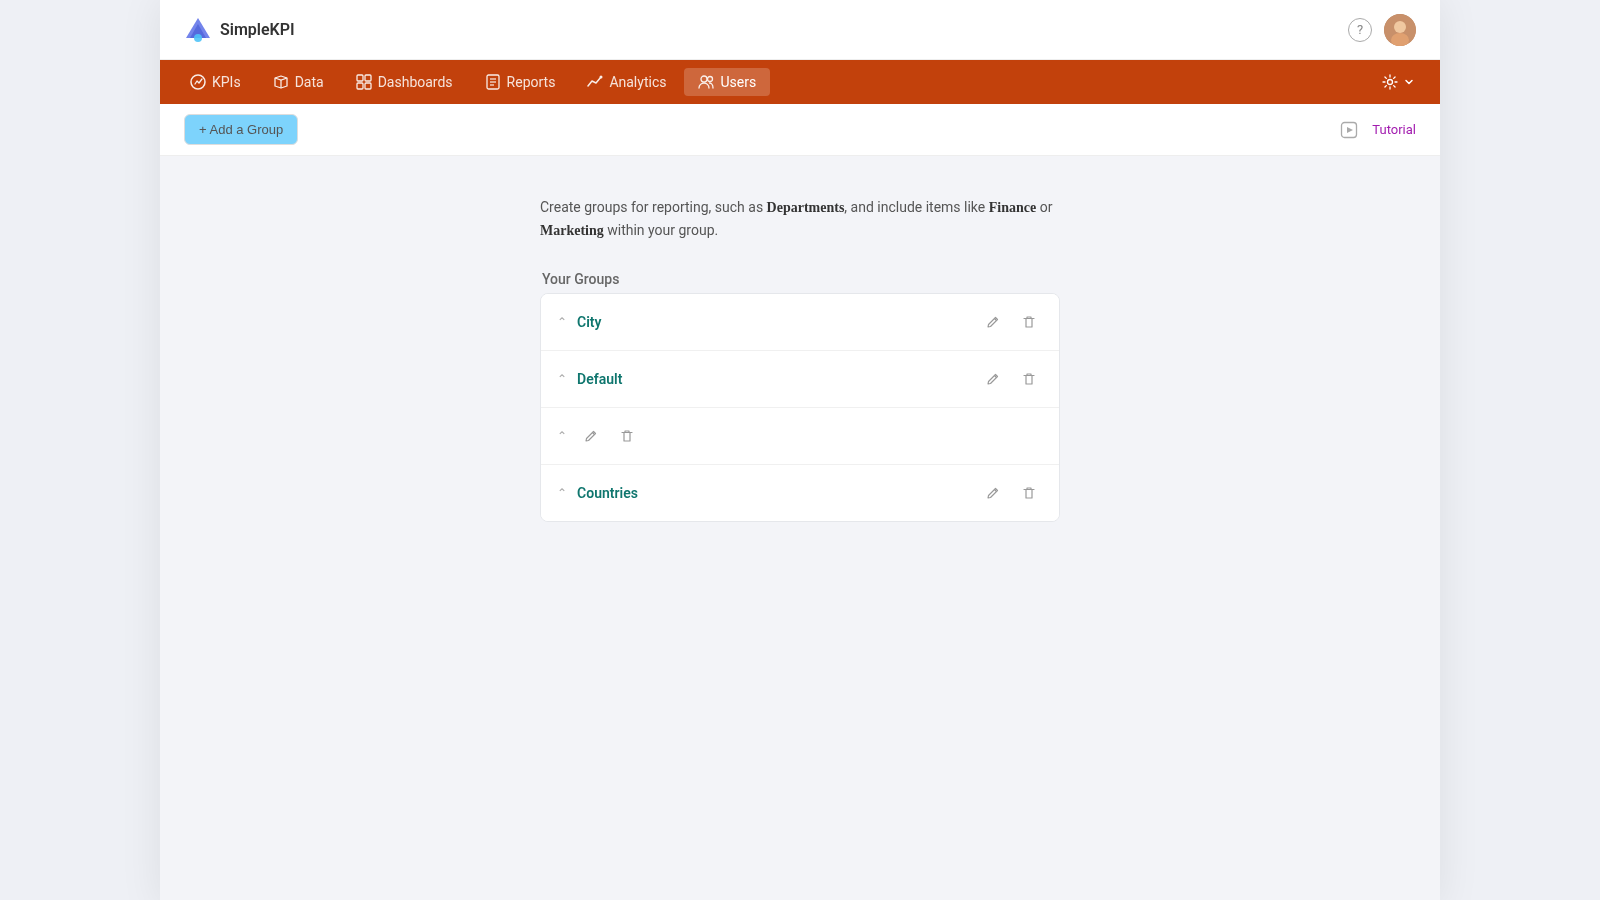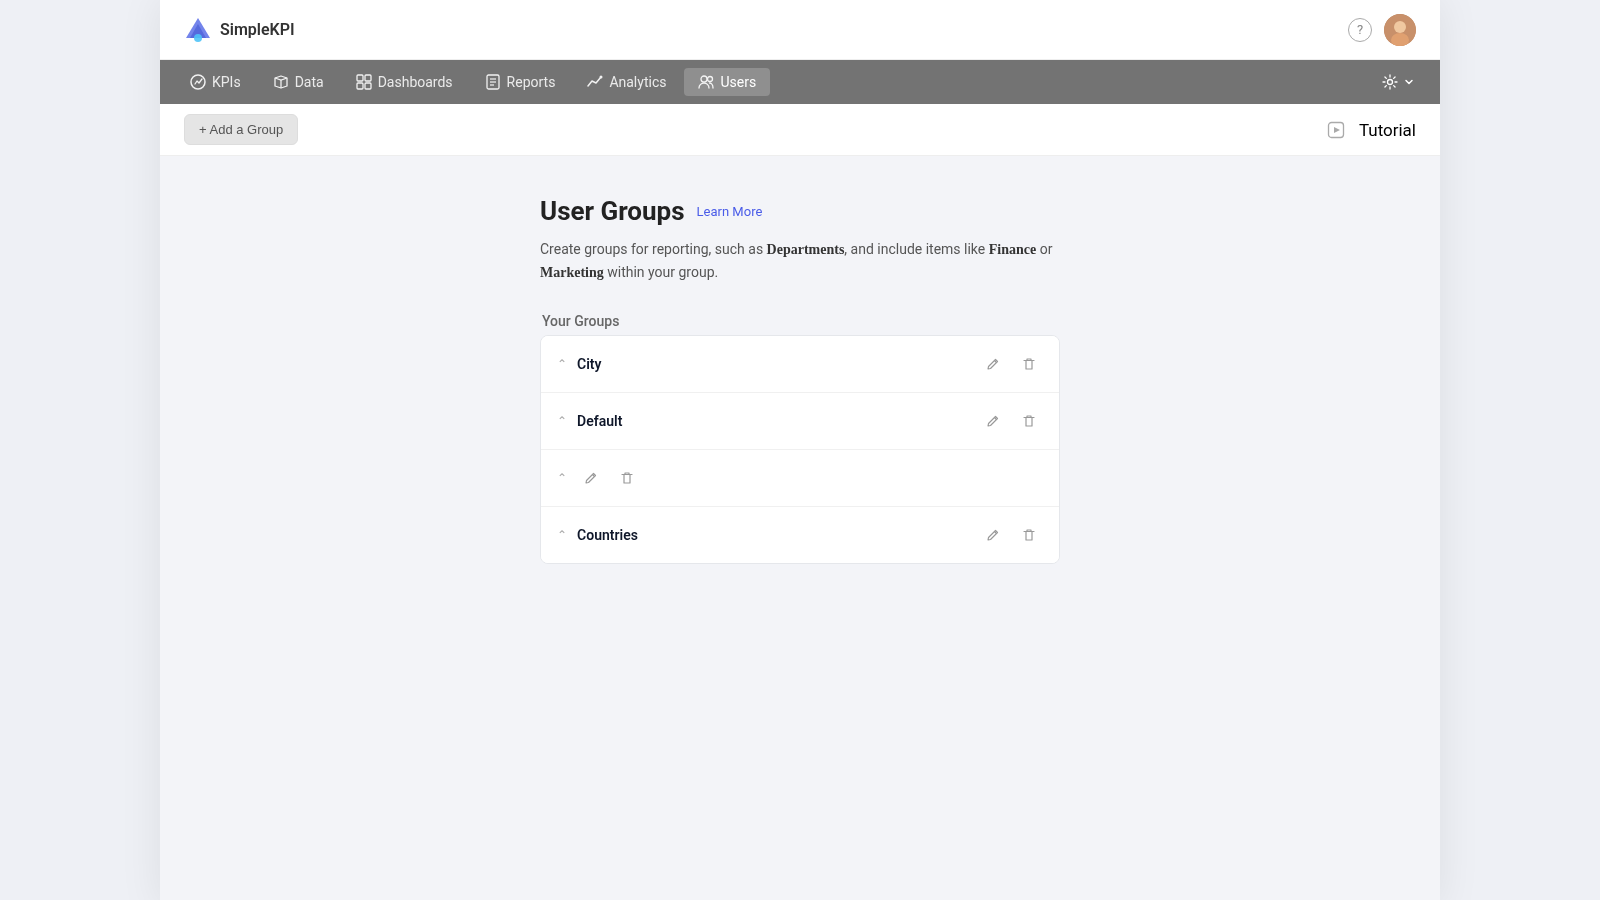--- a/index.html
+++ b/index.html
@@ -64,21 +64,21 @@
       height: 32px;
       border-radius: 50%;
       background: linear-gradient(135deg, #b08060, #d4956a);
       overflow: hidden;
       cursor: pointer;
     }
     .avatar svg { width: 100%; height: 100%; }
 
     
     .nav {
-      background: #737373;
+      background: #c2410c;
       display: flex;
       align-items: center;
       padding: 0 16px;
       height: 44px;
     }
     .nav-items {
       display: flex;
       align-items: center;
       flex: 1;
       gap: 4px;
@@ -124,32 +124,32 @@
       background: #fff;
       border-bottom: 1px solid #eee;
     }
     .add-group-btn {
       display: flex;
       align-items: center;
       gap: 6px;
       padding: 7px 14px;
       border: 1px solid #ddd;
       border-radius: 6px;
-      background: #e5e5e5;
+      background: #7dd3fc;
       font-size: 13px;
       color: #555;
       cursor: pointer;
       font-weight: 500;
     }
     .tutorial-btn {
       display: flex;
       align-items: center;
       gap: 14px;
-      font-size: 17px;
-      color: #000000;
+      font-size: 13px;
+      color: #a21caf;
       cursor: pointer;
     }
 
     
     .main-content {
       background: #f3f4f8;
       min-height: calc(900px - 60px - 44px - 45px);
       padding: 40px 0;
     }
 
@@ -214,21 +214,21 @@
       color: #aaa;
       font-size: 12px;
       margin-right: 10px;
       cursor: pointer;
     }
 
     .group-name {
       flex: 1;
       font-size: 14px;
       font-weight: 600;
-      color: #0f172a;
+      color: #0f766e;
     }
 
     .group-actions {
       display: flex;
       gap: 8px;
       align-items: center;
     }
     .action-btn {
       width: 28px;
       height: 28px;
@@ -349,24 +349,20 @@
         <rect x="1.5" y="1.5" width="15" height="15" rx="3" stroke="#aaa" stroke-width="1.3"></rect>
         <polygon points="7,6 13,9 7,12" fill="#aaa"></polygon>
       </svg>
       <span>Tutorial</span>
     </div>
   </div>
 
   <div class="main-content">
     <div class="content-card">
 
-      <div class="page-title-row">
-        <h1 class="page-title">User Groups</h1>
-        <a class="learn-more-link">Learn More</a>
-      </div>
 
       <p class="page-description">
         <span>Create groups for reporting, such as </span><strong>Departments</strong><span>, and include items like </span><strong>Finance</strong><span> or </span><strong>Marketing</strong><span> within your group.</span>
       </p>
 
       <div class="groups-section-title">Your Groups</div>
 
       <div class="groups-list">
 
         <div class="group-item">

